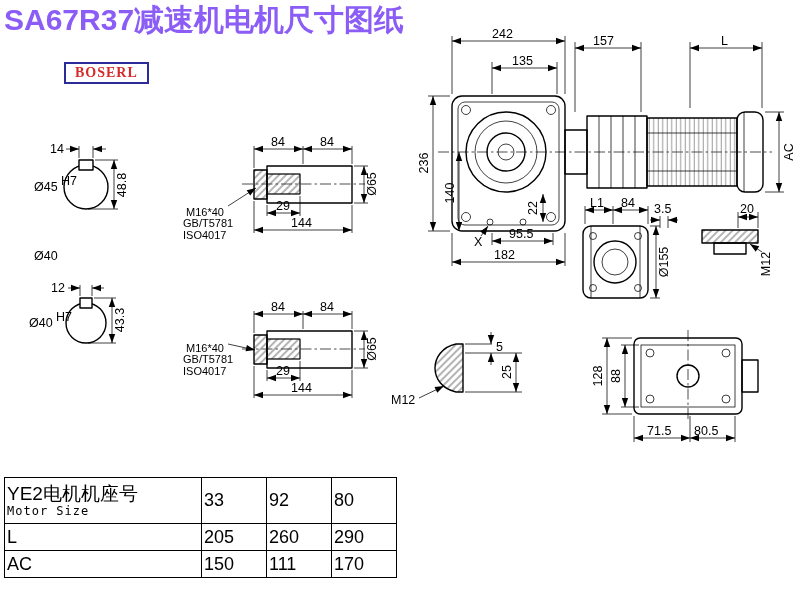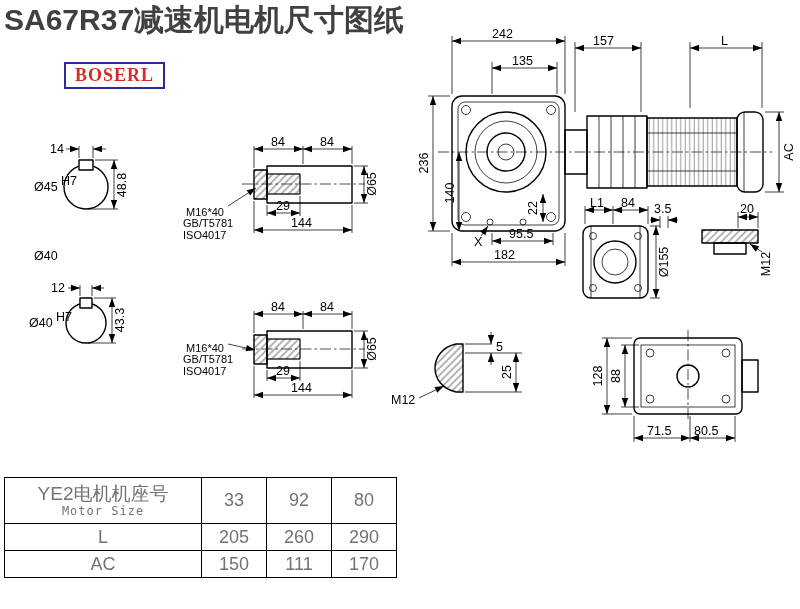--- a/index.html
+++ b/index.html
@@ -1,34 +1,34 @@
 <!DOCTYPE html>
 <html><head>
 <meta charset="utf-8">
 <style>
   * { margin:0; padding:0; box-sizing:border-box; }
   html,body { background:#fff; }
   body { width:800px; height:609px; font-family:"Liberation Sans",sans-serif; position:relative; overflow:hidden; }
   #page { position:relative; width:800px; height:609px; background:#fff; }
 
-  .title { position:absolute; left:4px; top:0px; font-size:30px; font-weight:bold; color:#404040; white-space:nowrap; }
+  .title { position:absolute; left:4px; top:0px; font-size:30px; font-weight:bold; color:#8b5cf6; white-space:nowrap; }
   .logo  { position:absolute; left:64px; top:62px; border:2px solid #2b2b9a; color:#d62b2b;
-           font-family:"Liberation Serif",serif; font-size:18px; font-weight:bold;
+           font-family:"Liberation Serif",serif; font-size:14px; font-weight:bold;
            padding:1px 9px; letter-spacing:1px; background:#fff; }
 
   svg.draw { position:absolute; left:0; top:0; }
   svg text { font-family:"Liberation Sans",sans-serif; font-size:12.5px; fill:#000; }
   .ol   { fill:none; stroke:#000; stroke-width:1.4; stroke-linejoin:round; }
   .thin { fill:none; stroke:#000; stroke-width:0.75; }
   .cl   { fill:none; stroke:#000; stroke-width:0.7; stroke-dasharray:11 3 2.5 3; }
   .sm   { font-size:11px; }
 
   table.spec { position:absolute; left:4px; top:477px; border-collapse:collapse; table-layout:fixed; background:#fff; }
-  table.spec td { border:1.6px solid #000; text-align:center; vertical-align:middle;
-                  font-size:18px; color:#737373; height:27px; padding:0 2px;margin-top:12px; }
+  table.spec td { border:1.6px solid #000; vertical-align:middle;
+                  font-size:18px; color:#000000; height:27px; padding:0 2px;margin-top:12px; }
   table.spec td.c1 { width:197px; }
   table.spec td.cv { width:65px; }
   table.spec tr.hd td { height:46px; }
   .hdr-cn { font-size:19px; line-height:1.2; }
   .hdr-en { font-family:"DejaVu Sans Mono",monospace; font-size:12px; letter-spacing:1px; line-height:1.1; }
 </style>
 </head>
 <body>
 
 <div id="page">

